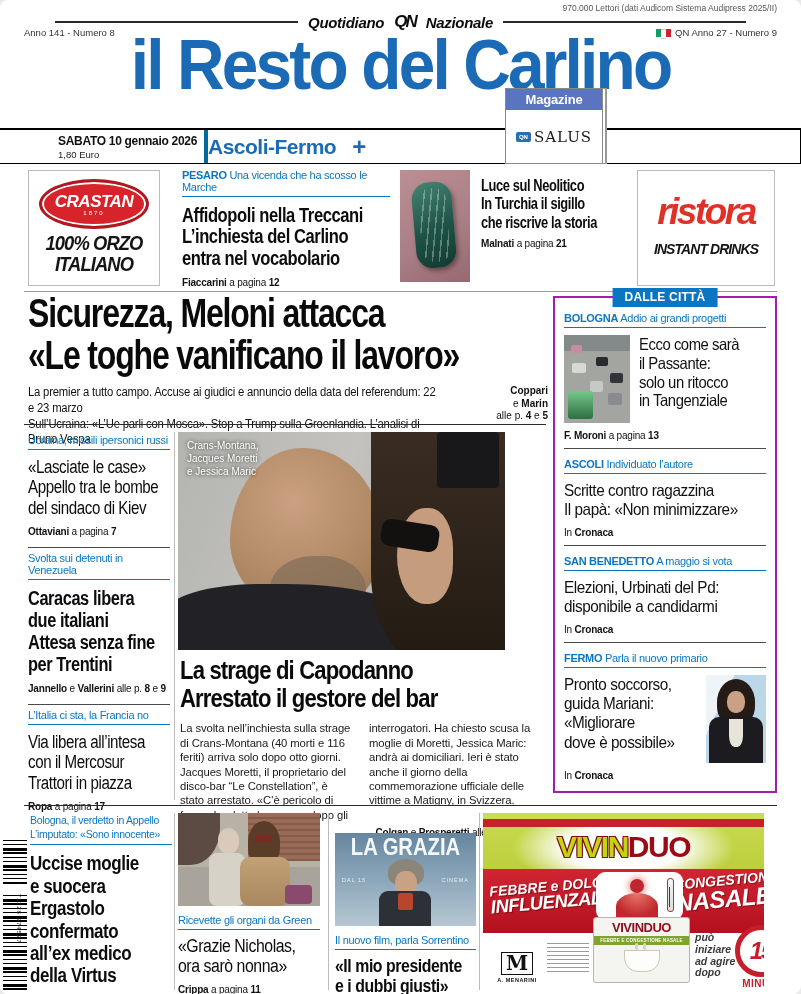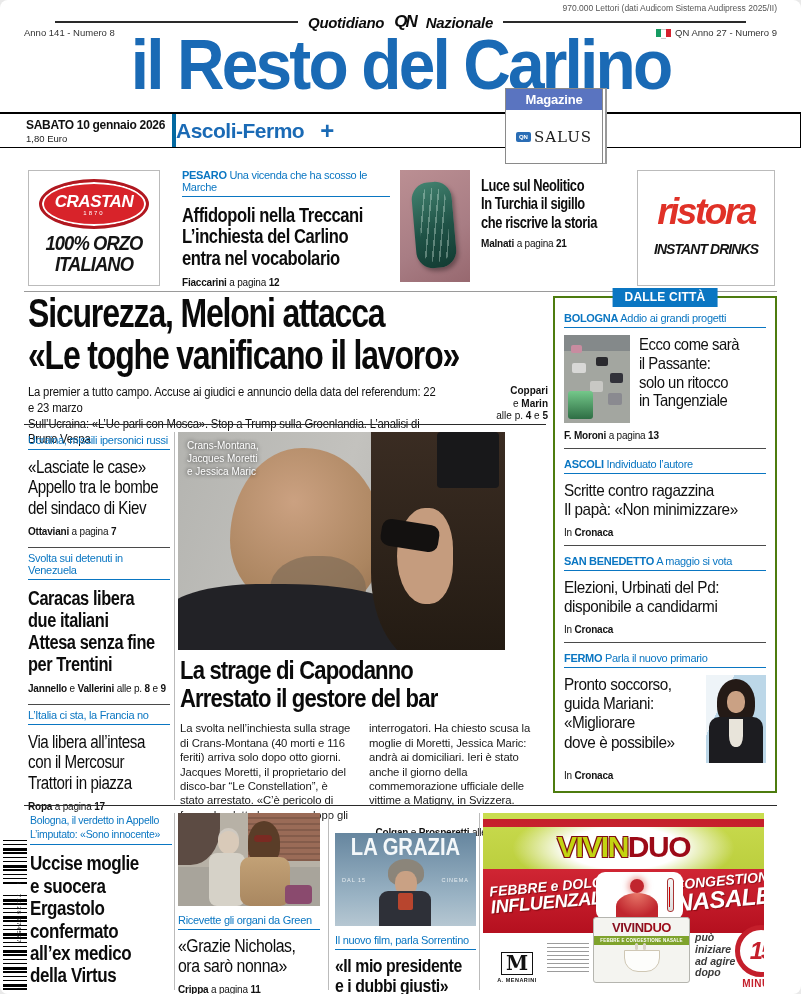--- a/index.html
+++ b/index.html
@@ -19,21 +19,21 @@
   .flag i{display:inline-block;width:5px;height:8px;}
   .fg{background:#169b62;}.fw{background:#fff;border-top:1px solid #ccc;border-bottom:1px solid #ccc;}.fr{background:#d5212e;}
   
   .masthead{position:absolute;top:30px;left:0;width:801px;text-align:center;font-size:70px;font-weight:700;color:#1a6ab5;letter-spacing:-3px;transform:scaleX(0.94);line-height:1;}
   .mag-box{position:absolute;left:505px;top:88px;width:96px;height:74px;background:#fff;border:1px solid #8a8a8a;box-shadow:3px 0 0 -1px #fff,4px 0 0 0 #999;z-index:6;}
   .mag-band{height:21px;background:#5a74c0;color:#fff;font-weight:700;font-size:13px;text-align:center;line-height:21px;letter-spacing:-0.2px;}
   .mag-salus{display:flex;align-items:center;justify-content:center;gap:3px;margin-top:18px;}
   .salus-qn{background:#2a6db5;color:#fff;font-size:6px;font-weight:700;padding:2px 3px;border-radius:2px;}
   .salus{font-family:"DejaVu Serif",serif;font-size:15px;letter-spacing:1px;color:#1a1a1a;}
   
-  .dateline{position:absolute;top:112px;left:0;width:801px;height:36px;border-top:2px solid #000;border-bottom:1px solid #000;display:flex;box-sizing:border-box;}
+  .dateline{position:absolute;top:128px;left:0;width:801px;height:36px;border-top:2px solid #000;border-bottom:1px solid #000;display:flex;box-sizing:border-box;padding-left:32px;}
   .dl-left{width:172px;box-sizing:border-box;padding:4px 0 0 26px;}
   .dl-date{font-size:12px;font-weight:700;letter-spacing:-0.3px;}
   .dl-price{font-size:9.5px;color:#222;margin-top:1px;}
   .dl-center{flex:1;border-left:4px solid #0369a1;border-right:1px solid #000;display:flex;align-items:center;gap:16px;}
   .dl-ed{font-size:21px;font-weight:700;color:#1a6ab5;letter-spacing:-0.5px;}
   .dl-plus{font-size:24px;font-weight:700;color:#1a6ab5;}
   .dl-right{width:171px;box-sizing:border-box;text-align:right;padding:5px 26px 0 0;font-size:9px;color:#222;line-height:1.3;}
   
   .kick{color:#0a76c2;font-size:11px;letter-spacing:-0.3px;border-bottom:1px solid #0a76c2;padding-bottom:3px;}
   .kick b{font-weight:700;}
@@ -64,21 +64,21 @@
   .rule-lead{left:24px;width:522px;top:424px;background:#2a2a2a;}
   .rule-bottom{left:24px;right:24px;top:805px;background:#2a2a2a;}
   .vline{position:absolute;width:1px;background:#bbb;}
   
   .lead{position:absolute;left:28px;top:292px;width:520px;}
   .lead h1{margin:0;font-size:41px;font-weight:800;line-height:1.03;letter-spacing:-1.5px;color:#0a0a0a;transform:scaleX(0.78);transform-origin:left top;width:128%;white-space:pre-line;}
   .lead-sub{display:flex;margin-top:9px;}
   .standfirst{font-size:12px;line-height:1.3;letter-spacing:-0.2px;width:438px;transform:scaleX(0.94);transform-origin:left top;}
   .lead-byl{margin-left:auto;text-align:right;font-size:10px;line-height:1.25;white-space:nowrap;}
   
-  #sidebar{position:absolute;left:553px;top:296px;width:224px;height:497px;border:2px solid #4d7c0f;box-sizing:border-box;background:#fff;}
+  #sidebar{position:absolute;left:553px;top:296px;width:224px;height:497px;border:2px solid #a21caf;box-sizing:border-box;background:#fff;}
   .badge{position:absolute;top:-10px;left:50%;transform:translateX(-50%);background:#0a76c2;color:#fff;font-weight:700;font-size:12px;padding:2px 12px 3px;letter-spacing:0.2px;white-space:nowrap;}
   .sb-item{margin:0 9px;padding:9px 0 7px;border-bottom:1px solid #4a4a4a;}
   .sb-item.first{padding-top:14px;}
   .sb-item.last{border-bottom:none;}
   .sb-row{display:flex;gap:9px;margin-top:7px;}
   .sb-hl{font-size:16.5px;line-height:1.14;letter-spacing:-0.5px;transform:scaleX(0.9);transform-origin:left top;width:111%;}
   .sb-byl{margin-top:7px;}
   .ph-passante{width:66px;height:88px;flex:none;position:relative;background:linear-gradient(180deg,#84898a 0 18%,#a3a6a0 18% 100%);overflow:hidden;}
   .car{position:absolute;border-radius:2px;}
   .ph-mariani{width:60px;height:88px;flex:none;position:relative;background:linear-gradient(115deg,#eef4f8 0 28%,#bcd7e8 28% 100%);overflow:hidden;}

